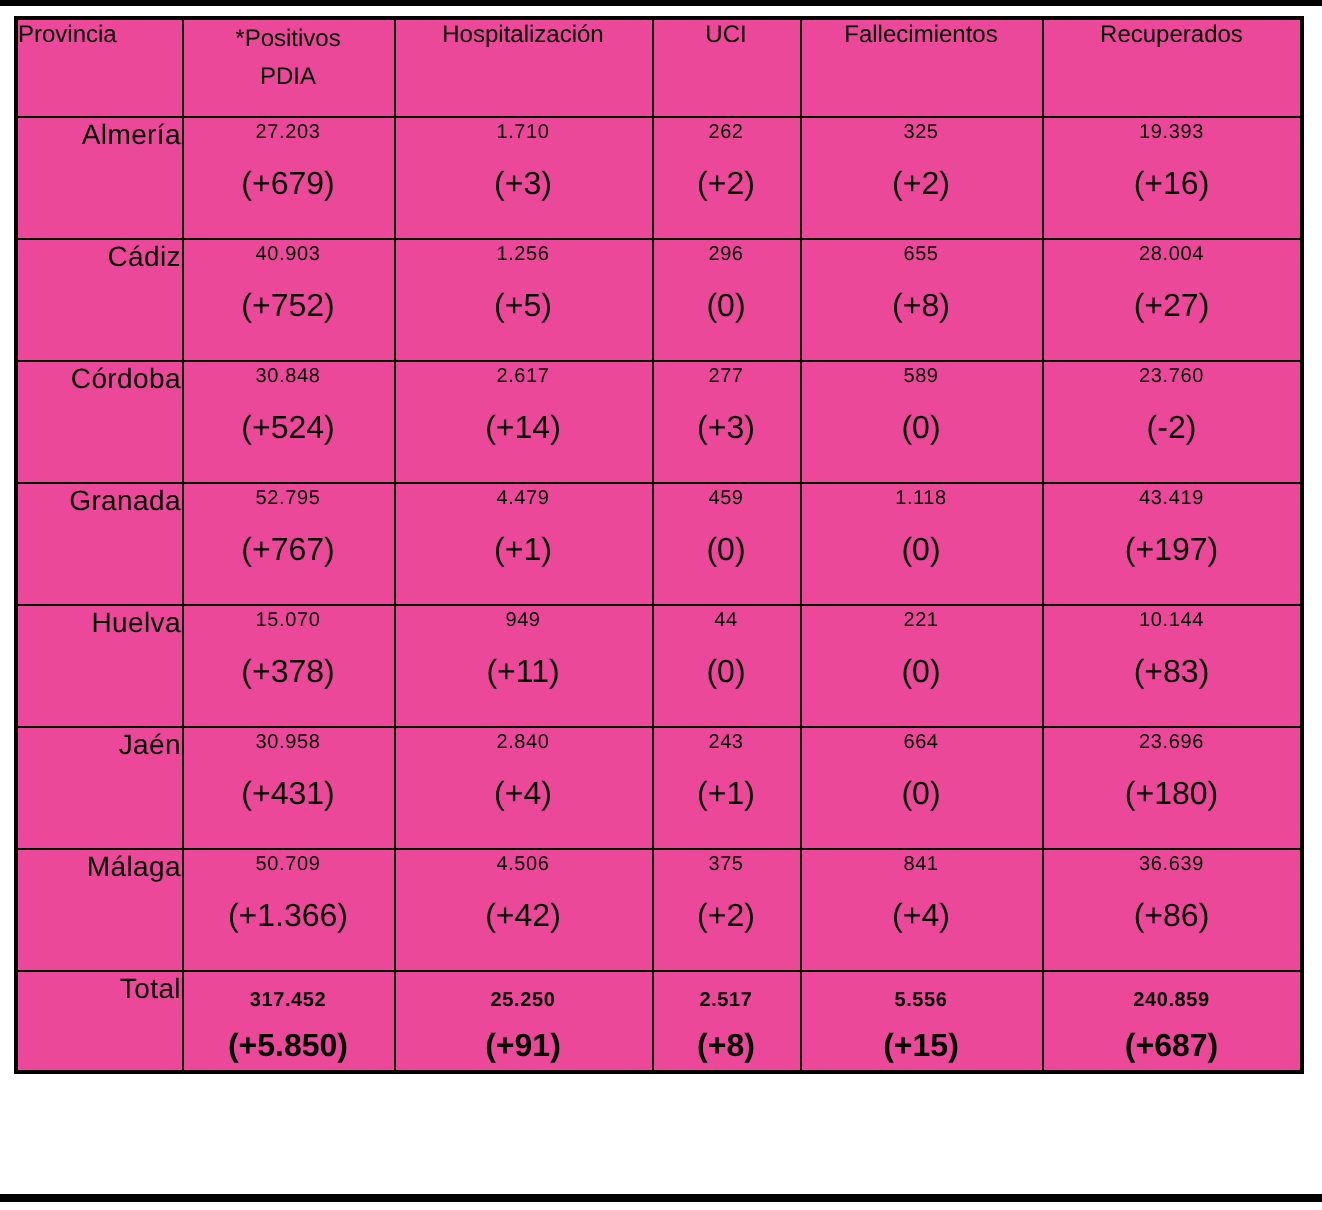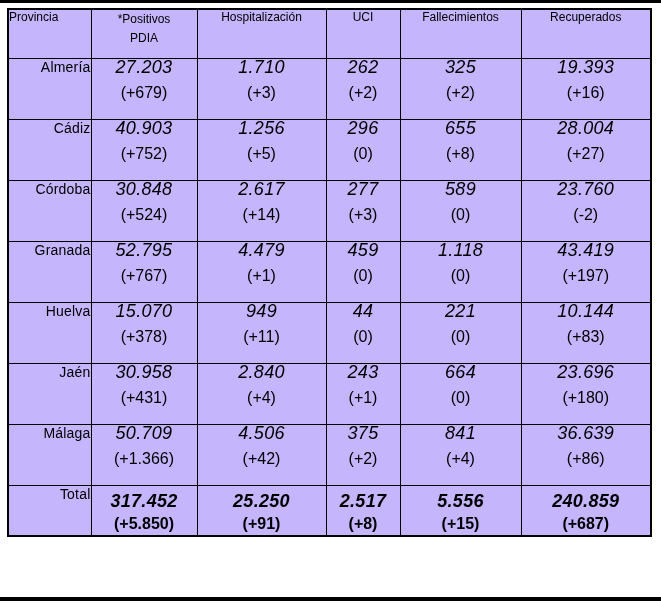--- a/index.html
+++ b/index.html
@@ -38,21 +38,21 @@
     left: 7px;
     width: 643px;
     border-collapse: collapse;
     table-layout: fixed;
     border: 2px solid #000000;
   }
   table.stats th,
   table.stats td {
     border: 1.5px solid #000000;
     padding: 0;
-    background: #c4b5fd;
+    background: #ec4899;
   }
   thead tr { height: 49px; }
   tbody tr.data-row { height: 61px; }
   tbody tr.total-row { height: 51px; }
   th {
     font-weight: normal;
     font-size: 12px;
     vertical-align: top;
     padding-top: 10px;
   }
@@ -68,24 +68,23 @@
     padding-left: 9px;
     padding-top: 18px;
     letter-spacing: 0.2px;
   }
   td.data {
     text-align: center;
     vertical-align: top;
     padding-top: 10px;
   }
   .val {
-    font-size: 18px;
+    font-size: 10px;
     line-height: 16px;
     letter-spacing: 0.3px;
-    font-style: italic;
   }
   .delta {
     font-size: 16px;
     line-height: 14px;
     margin-top: 11px;
   }
   tr.total-row td.data { padding-top: 7px; }
   tr.total-row .val,
   tr.total-row .delta { font-weight: bold; }
   tr.total-row .delta { margin-top: 8px; }

